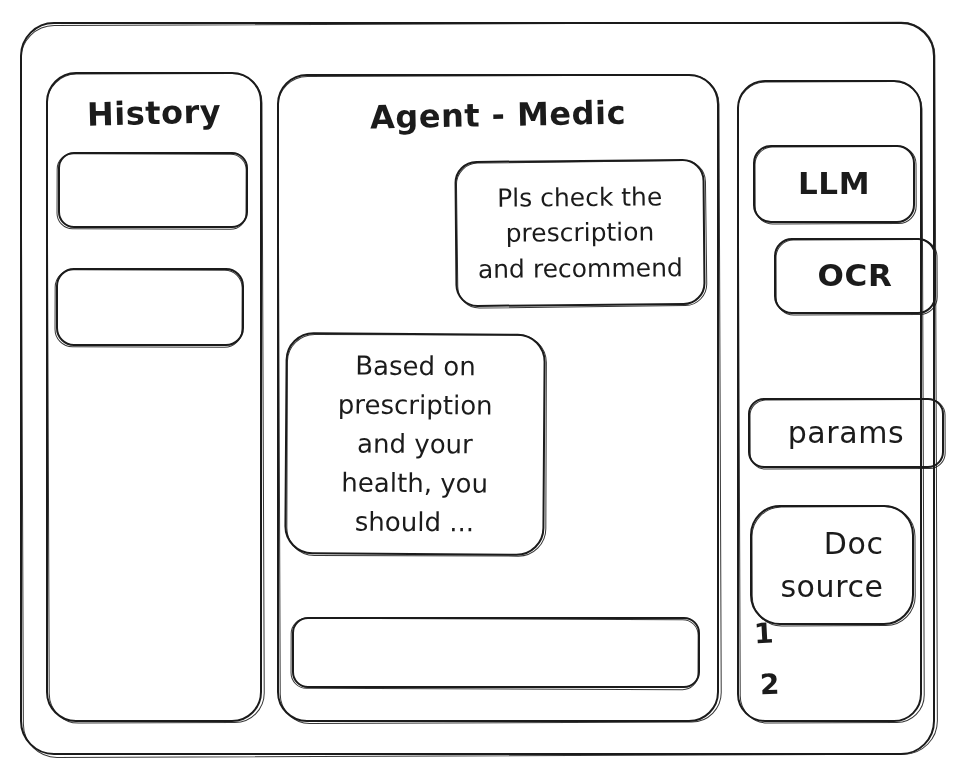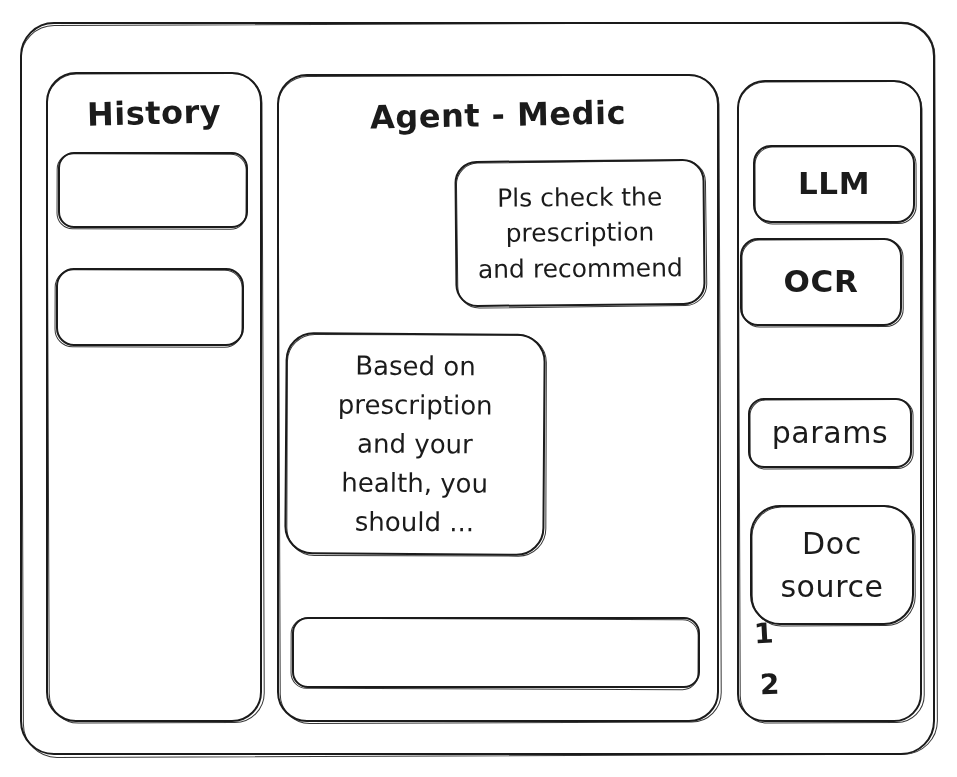--- a/index.html
+++ b/index.html
@@ -144,38 +144,38 @@
     align-items: center;
     justify-content: center;
   }
   .tool-label {
     position: relative;
     z-index: 2;
     font-family: "DejaVu Sans", sans-serif;
     font-size: 31px;
     font-weight: 700;
     color: #1b1b1b;
-    text-align: center;
+    text-align: right;
     line-height: 1.2;
     letter-spacing: 0.6px;
     white-space: pre-line;
   }
   #tool-llm {
     left: 753px; top: 145px;
     width: 162px; height: 78px;
     border-radius: 18px;
   }
   #tool-ocr {
-    left: 740px; top: 238px;
-    width: 162px; height: 88px;
+    left: 774px; top: 238px;
+    width: 162px; height: 76px;
     border-radius: 18px;
   }
   #tool-params {
     left: 748px; top: 398px;
-    width: 164px; height: 70px;
+    width: 196px; height: 70px;
     border-radius: 16px;
   }
   #tool-params .tool-label { font-size: 30px; font-weight: 400; }
   #tool-docsource {
     left: 750px; top: 505px;
     width: 164px; height: 120px;
     border-radius: 30px;
   }
   #tool-docsource .tool-label { font-size: 30px; font-weight: 400; line-height: 1.45; }
 

